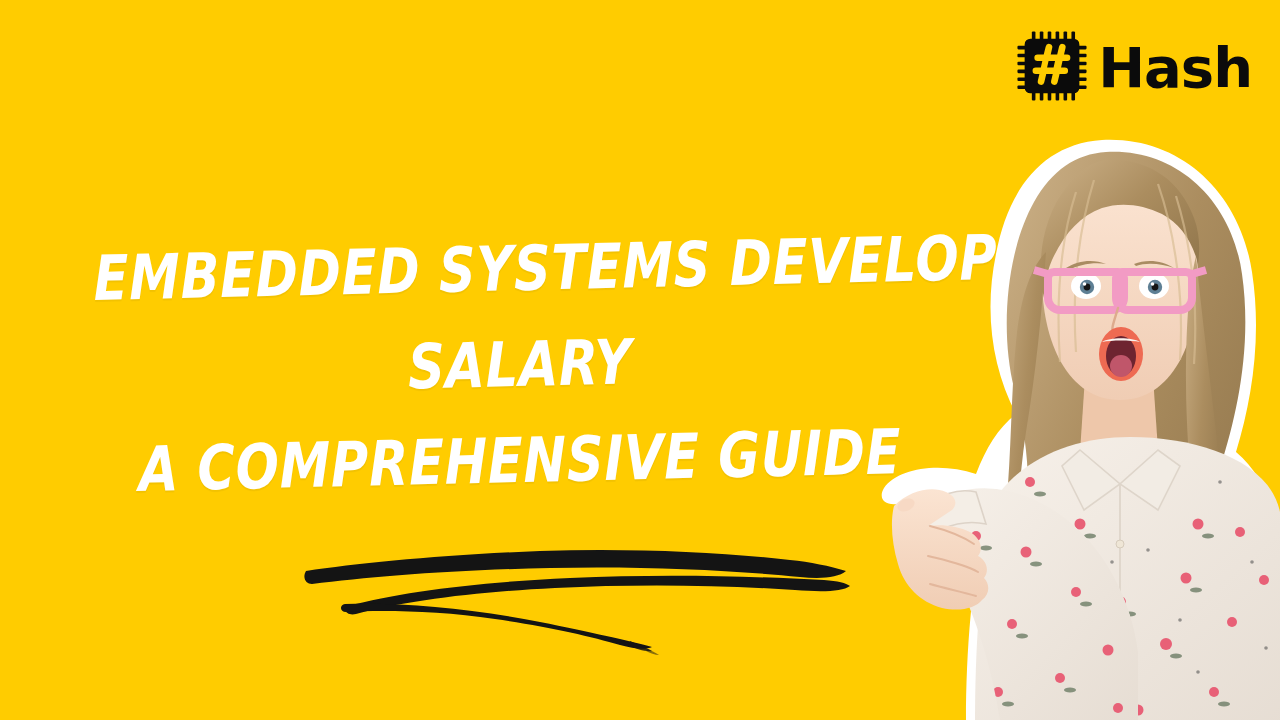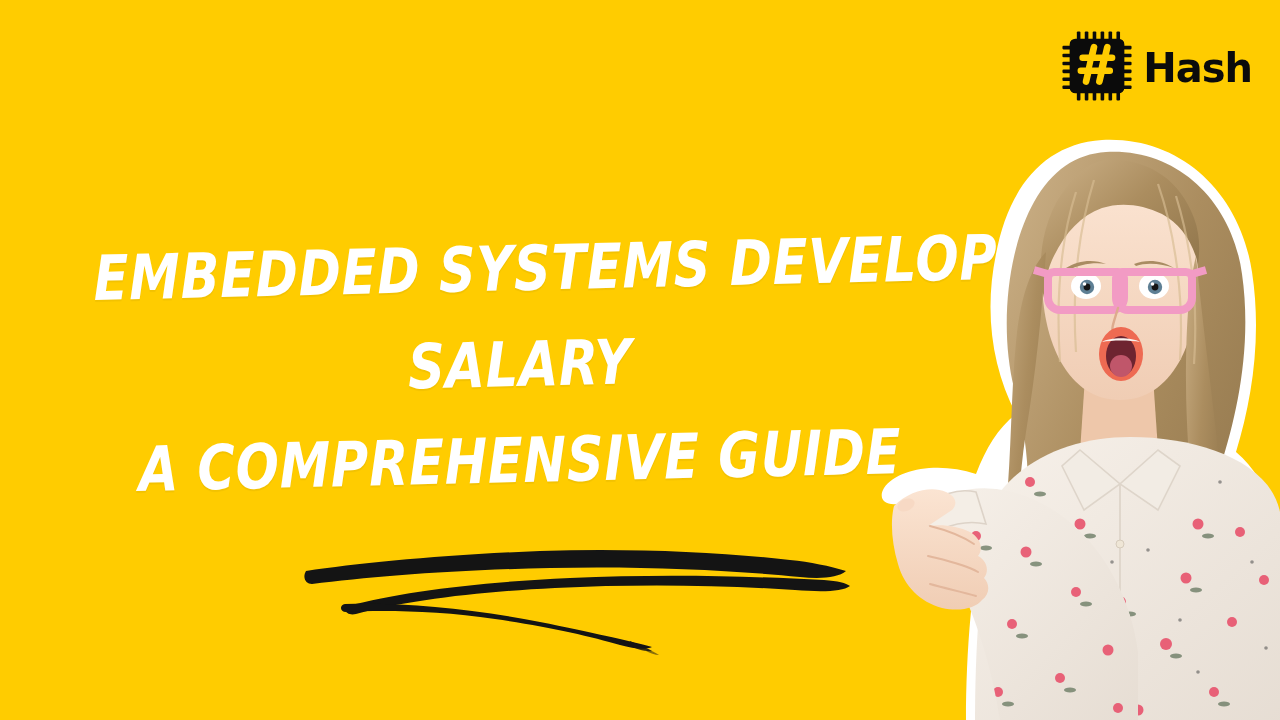--- a/index.html
+++ b/index.html
@@ -25,21 +25,21 @@
     align-items: center;
     gap: 10px;
   }
   #logo .chip {
     width: 72px;
     height: 72px;
     display: block;
   }
   #logo .wordmark {
     font-family: "DejaVu Sans", sans-serif;
-    font-size: 40px;
+    font-size: 56px;
     font-weight: bold;
     color: #0b0b0b;
     letter-spacing: -1px;
     line-height: 1;
     position: relative;
     top: 2px;
   }
 
   
   #title-block {

